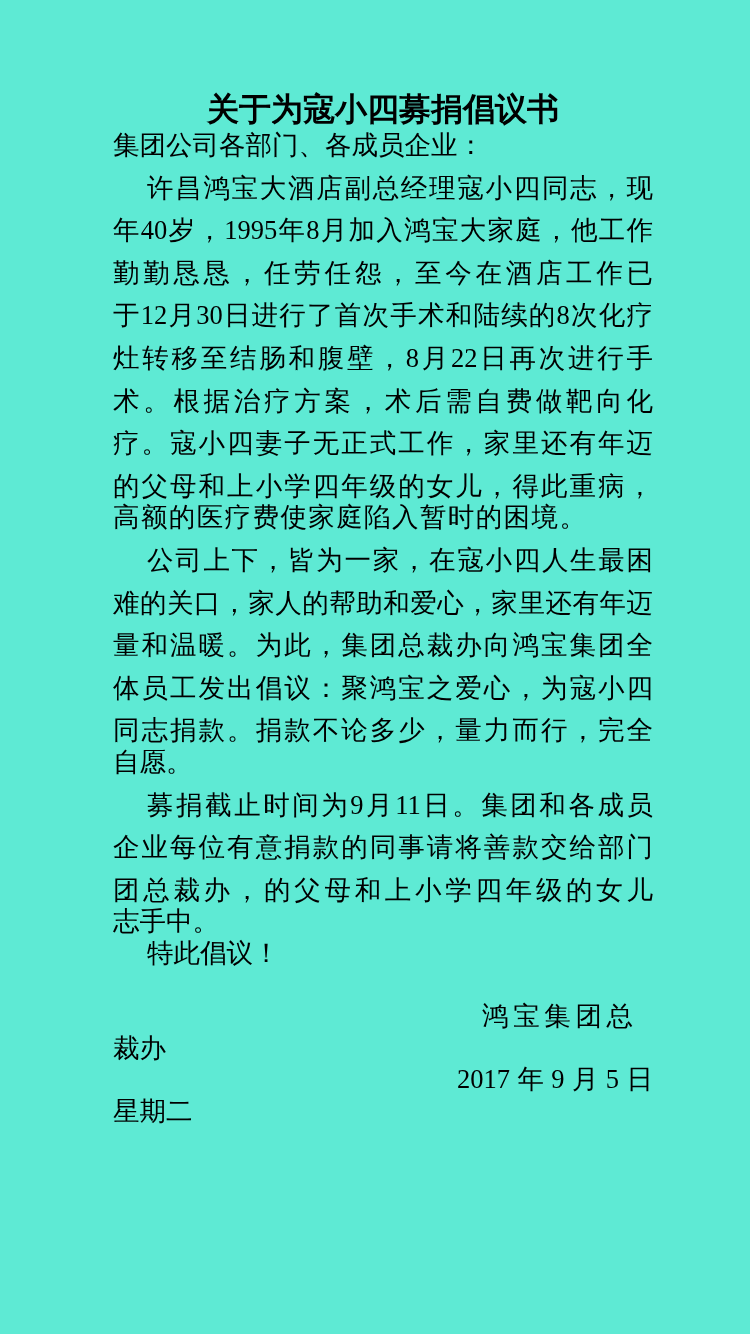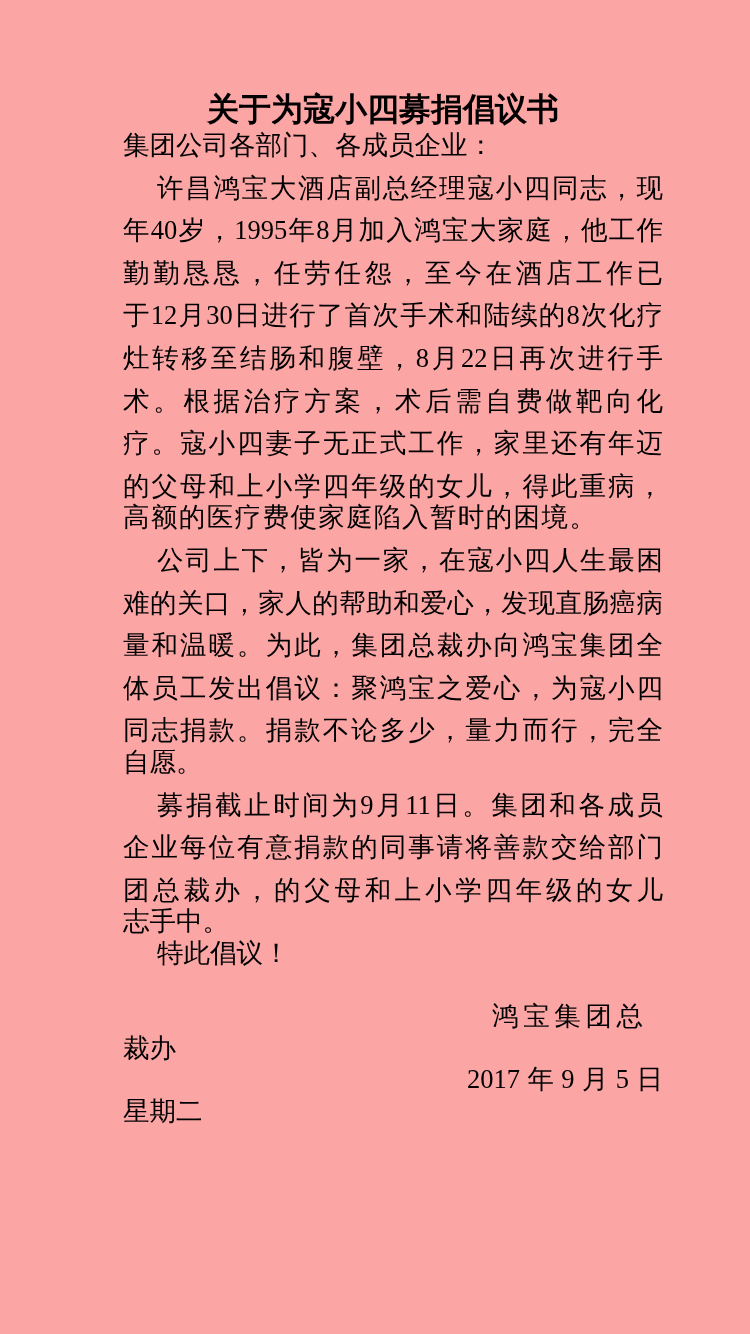--- a/index.html
+++ b/index.html
@@ -1,40 +1,40 @@
 <!DOCTYPE html>
 <html><head>
 <meta charset="utf-8">
 <style>
   html, body { margin: 0; padding: 0; background: #ffffff; }
   .page {
     position: relative;
     width: 750px;
     height: 1334px;
-    background: #fca5a5;
+    background: #5eead4;
     overflow: hidden;
     color: #000000;
     font-family: "Liberation Serif", serif;
   }
   .doc-title {
     position: absolute;
     left: 113px;
     top: 88px;
     width: 540px;
     margin: 0;
     font-size: 32px;
     font-weight: 700;
     line-height: 42px;
     text-align: center;
     font-family: "Liberation Sans", sans-serif;
     white-space: nowrap;
   }
   .doc-body {
     position: absolute;
-    left: 123px;
+    left: 113px;
     top: 130px;
     width: 540px;
     font-size: 26.5px;
     line-height: 31.6px;
     font-family: "Liberation Serif", serif;
   }
   .line { min-height: 31.6px; }
   .type-justify { text-align: justify; text-align-last: justify; margin-top: 11px; }
   .type-plain { text-align: left; }
   .type-blank { height: 31.6px; }
@@ -64,21 +64,21 @@
       <div class="line type-justify indent">许昌鸿宝大酒店副总经理寇小四同志，现</div>
       <div class="line type-justify">年40岁，1995年8月加入鸿宝大家庭，他工作</div>
       <div class="line type-justify">勤勤恳恳，任劳任怨，至今在酒店工作已</div>
       <div class="line type-justify">于12月30日进行了首次手术和陆续的8次化疗</div>
       <div class="line type-justify">灶转移至结肠和腹壁，8月22日再次进行手</div>
       <div class="line type-justify">术。根据治疗方案，术后需自费做靶向化</div>
       <div class="line type-justify">疗。寇小四妻子无正式工作，家里还有年迈</div>
       <div class="line type-justify">的父母和上小学四年级的女儿，得此重病，</div>
       <div class="line type-plain spread">高额的医疗费使家庭陷入暂时的困境。</div>
       <div class="line type-justify indent">公司上下，皆为一家，在寇小四人生最困</div>
-      <div class="line type-justify">难的关口，家人的帮助和爱心，发现直肠癌病</div>
+      <div class="line type-justify">难的关口，家人的帮助和爱心，家里还有年迈</div>
       <div class="line type-justify">量和温暖。为此，集团总裁办向鸿宝集团全</div>
       <div class="line type-justify">体员工发出倡议：聚鸿宝之爱心，为寇小四</div>
       <div class="line type-justify">同志捐款。捐款不论多少，量力而行，完全</div>
       <div class="line type-plain">自愿。</div>
       <div class="line type-justify indent">募捐截止时间为9月11日。集团和各成员</div>
       <div class="line type-justify">企业每位有意捐款的同事请将善款交给部门</div>
       <div class="line type-justify">团总裁办，的父母和上小学四年级的女儿</div>
       <div class="line type-plain">志手中。</div>
       <div class="line type-plain indent">特此倡议！</div>
       <div class="line type-blank"></div>

